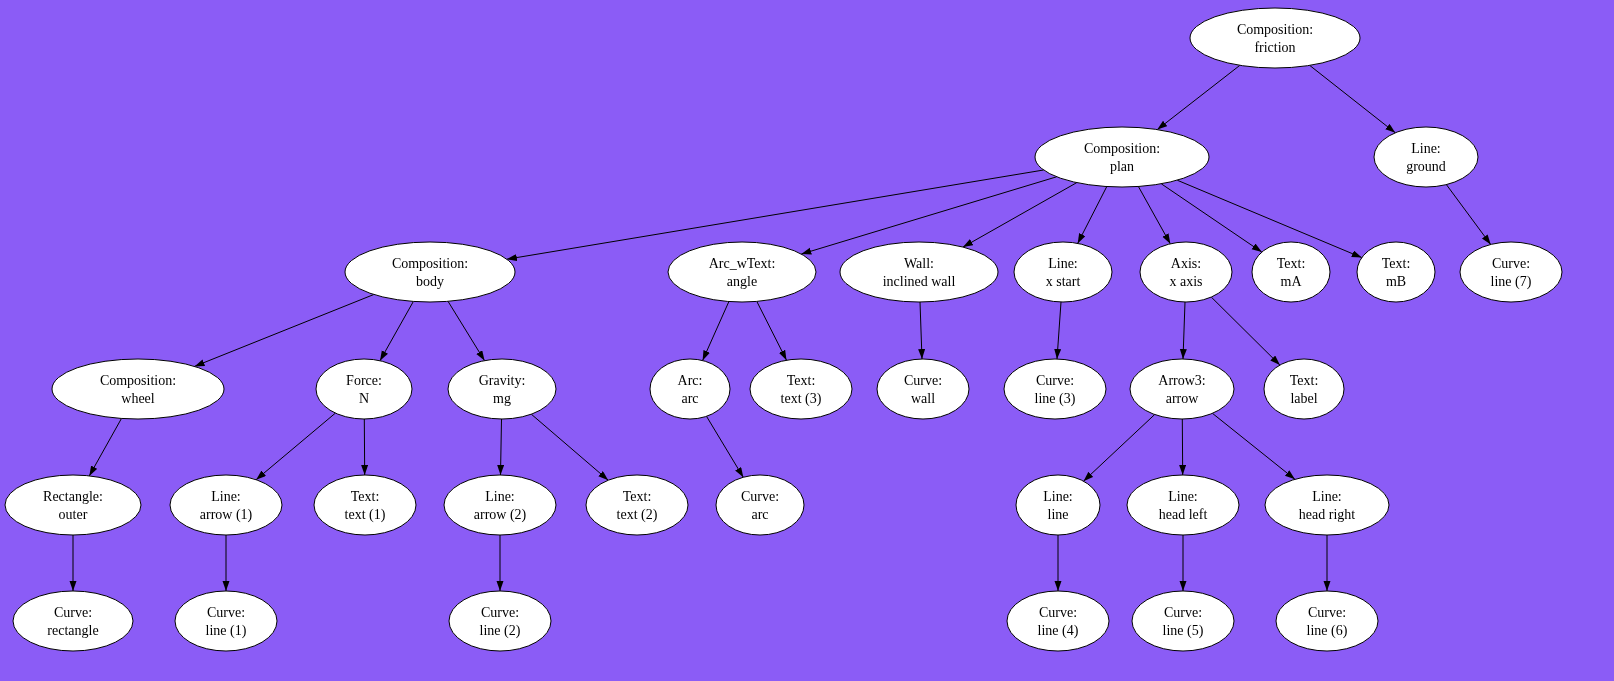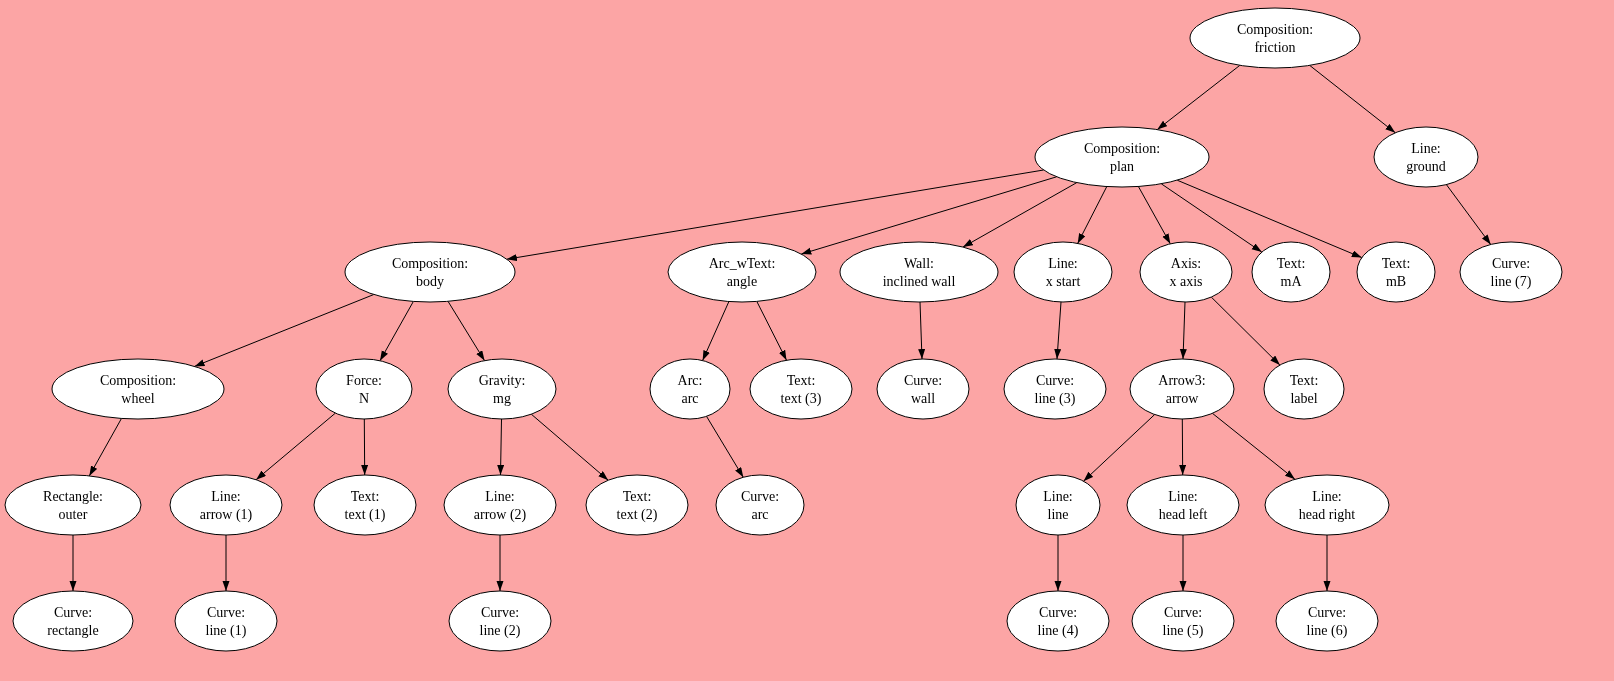--- a/index.html
+++ b/index.html
@@ -3,21 +3,21 @@
 <meta charset="utf-8">
 <style>
   html, body {
     margin: 0;
     padding: 0;
     background: #ffffff;
   }
   .canvas-wrap {
     width: 1614px;
     height: 681px;
-    background: #fca5a5;
+    background: #8b5cf6;
     overflow: hidden;
   }
   svg text {
     font-family: "Liberation Serif", "DejaVu Serif", serif;
     font-size: 14px;
     fill: #000000;
   }
   svg ellipse {
     fill: #ffffff;
     stroke: #000000;

